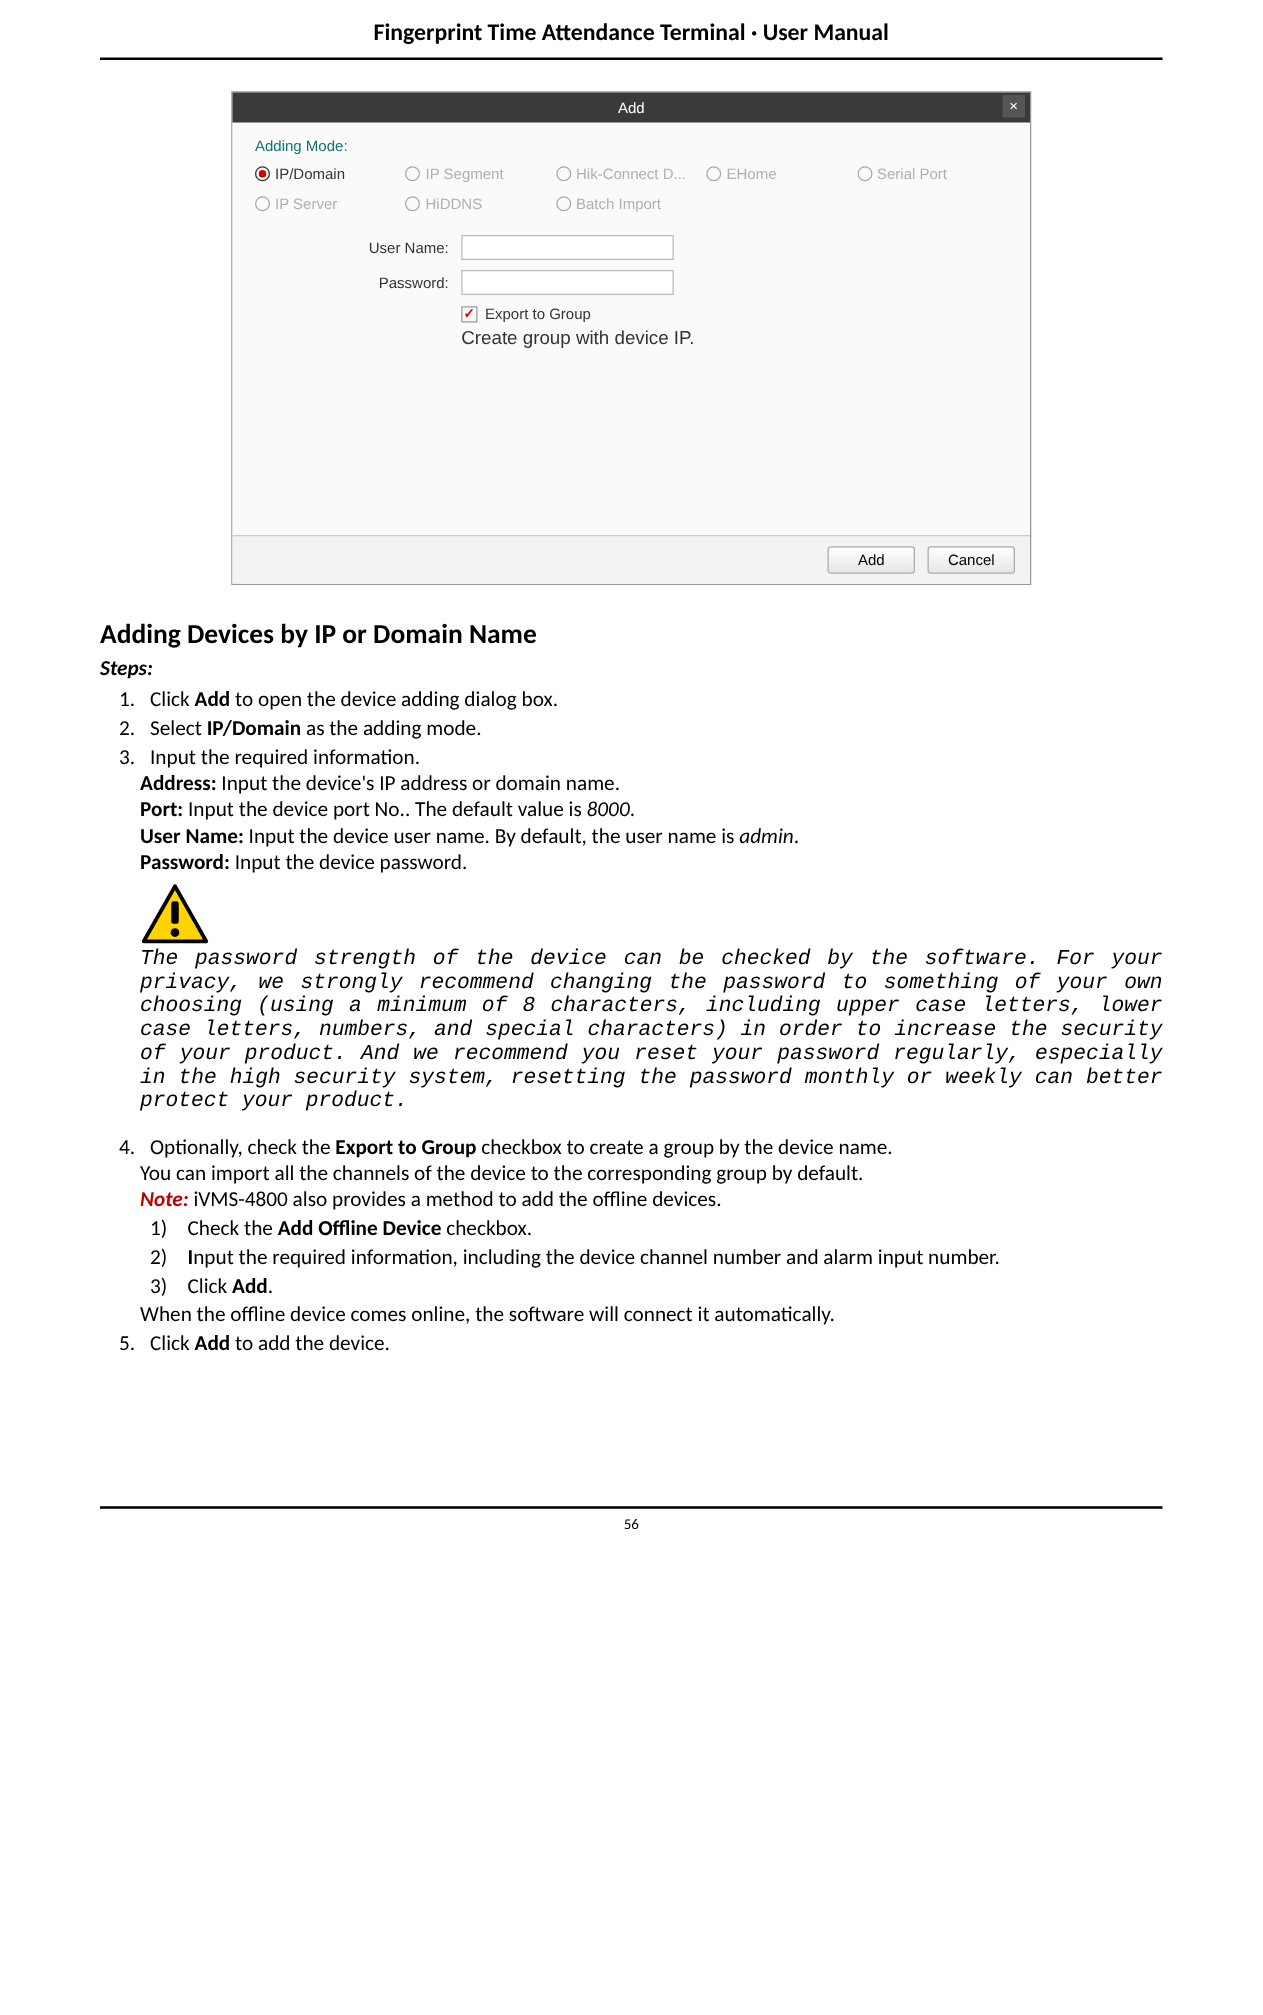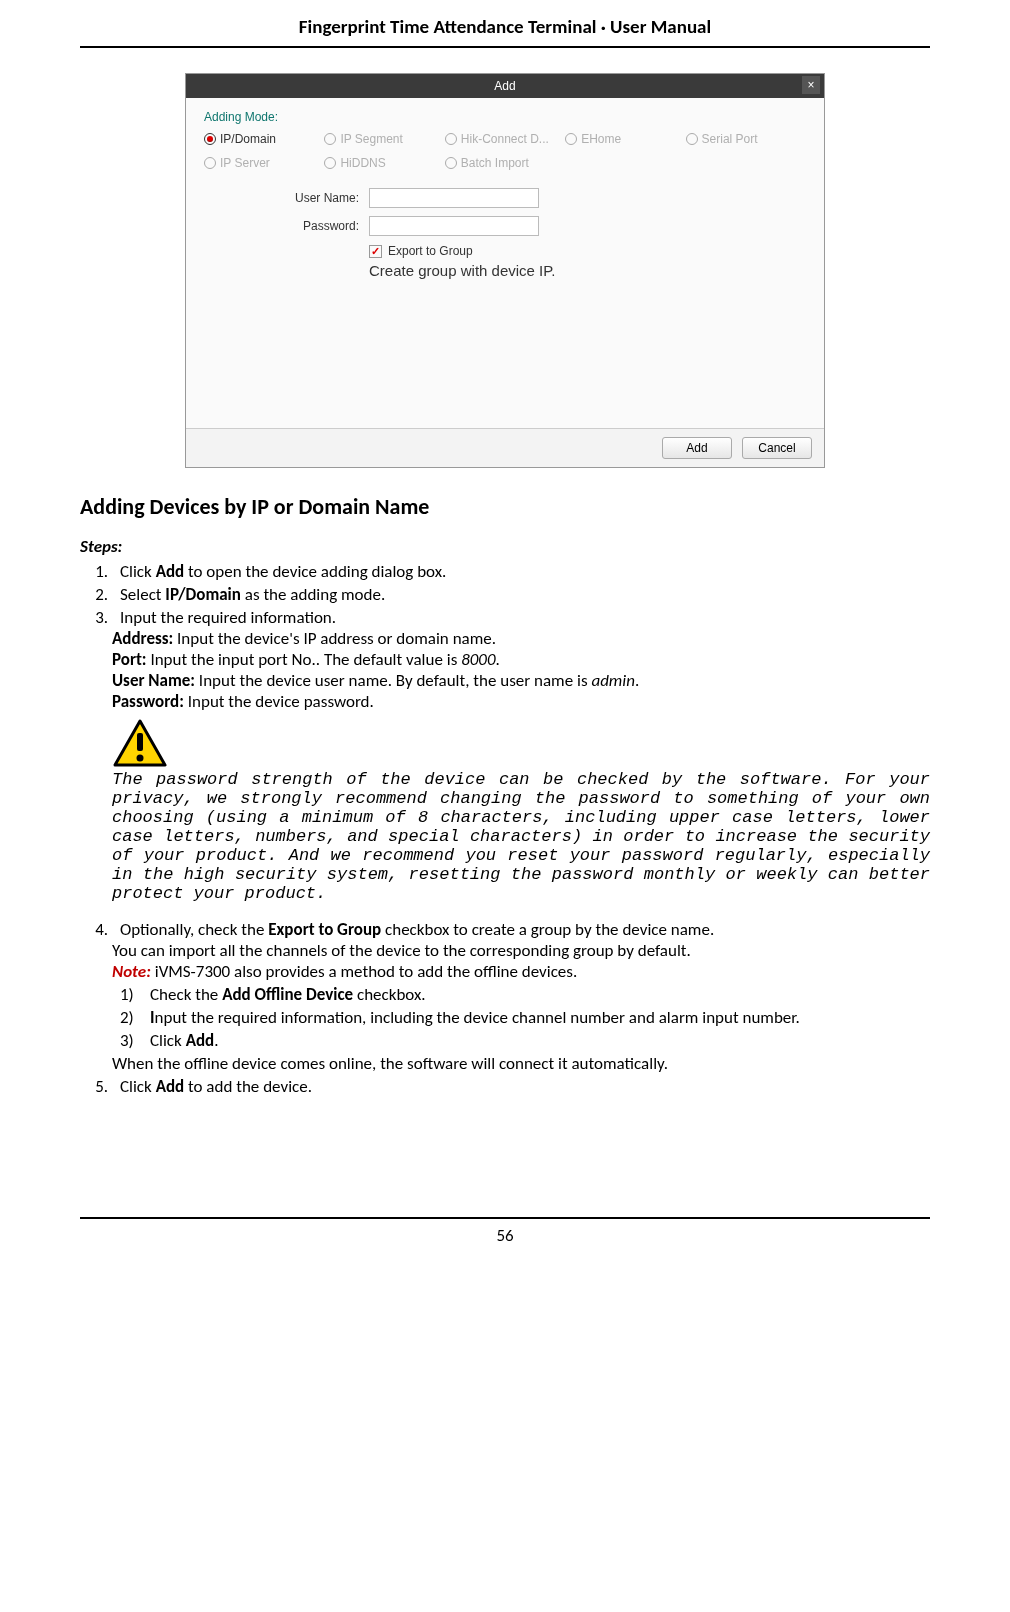--- a/index.html
+++ b/index.html
@@ -160,21 +160,21 @@
     height: 22px;
     background: linear-gradient(#fff, #e6e6e6);
     border: 1px solid #aaa;
     border-radius: 3px;
     font-size: 12px;
     font-family: Tahoma, Arial, sans-serif;
     cursor: pointer;
   }
   h2.section {
     font-size: 22px;
-    margin: 0 0 16px 0;
+    margin: 0 0 4px 0;
     font-weight: bold;
   }
   .steps-label {
     font-style: italic;
     font-weight: bold;
     margin: 0 0 4px 0;
   }
   ol.main {
     margin: 0;
     padding-left: 32px;
@@ -212,21 +212,21 @@
     margin-bottom: 2px;
   }
   ol.sub-list .num {
     min-width: 30px;
   }
   .page-num {
     text-align: center;
     border-top: 2px solid #000;
     margin-top: 120px;
     padding-top: 6px;
-    font-size: 17px;
+    font-size: 12px;
   }
   b { font-weight: bold; }
 </style>
 </head>
 <body>
 
 <div class="page">
   <div class="header">Fingerprint Time Attendance Terminal · User Manual</div>
 
   <div class="dialog-wrap">
@@ -301,36 +301,36 @@
   <ol class="main">
     <li>
       <span>Click </span><b>Add</b><span> to open the device adding dialog box.</span>
     </li>
     <li>
       <span>Select </span><b>IP/Domain</b><span> as the adding mode.</span>
     </li>
     <li>
       <span>Input the required information.</span>
       <div class="sub"><b>Address:</b><span> Input the device's IP address or domain name.</span></div>
-      <div class="sub"><b>Port:</b><span> Input the input port No.. The default value is </span><i>8000</i><span>.</span></div>
+      <div class="sub"><b>Port:</b><span> Input the device port No.. The default value is </span><i>8000</i><span>.</span></div>
       <div class="sub"><b>User Name:</b><span> Input the device user name. By default, the user name is </span><i>admin</i><span>.</span></div>
       <div class="sub"><b>Password:</b><span> Input the device password.</span></div>
       <div class="warning-icon">
         <svg width="56" height="50" viewBox="0 0 56 50">
           <polygon points="28,3 53,47 3,47" fill="#ffd400" stroke="#000" stroke-width="3" stroke-linejoin="round"></polygon>
           <rect x="25" y="15" width="6" height="18" rx="2" fill="#000"></rect>
           <circle cx="28" cy="40" r="3.5" fill="#000"></circle>
         </svg>
       </div>
       <div class="italic-block">The password strength of the device can be checked by the software. For your privacy, we strongly recommend changing the password to something of your own choosing (using a minimum of 8 characters, including upper case letters, lower case letters, numbers, and special characters) in order to increase the security of your product. And we recommend you reset your password regularly, especially in the high security system, resetting the password monthly or weekly can better protect your product.</div>
     </li>
     <li>
       <span>Optionally, check the </span><b>Export to Group</b><span> checkbox to create a group by the device name.</span>
       <div class="sub">You can import all the channels of the device to the corresponding group by default.</div>
-      <div class="sub"><span class="note-red">Note:</span><span> iVMS-7300 also provides a method to add the offline devices.</span></div>
+      <div class="sub"><span class="note-red">Note:</span><span> iVMS-4800 also provides a method to add the offline devices.</span></div>
       <ol class="sub-list">
         <li>
             <span class="num">1)</span>
             <span><span>Check the </span><b>Add Offline Device</b><span> checkbox.</span></span>
           </li>
         <li>
             <span class="num">2)</span>
             <span><b>I</b><span>nput the required information, including the device channel number and alarm input number.</span></span>
           </li>
         <li>

